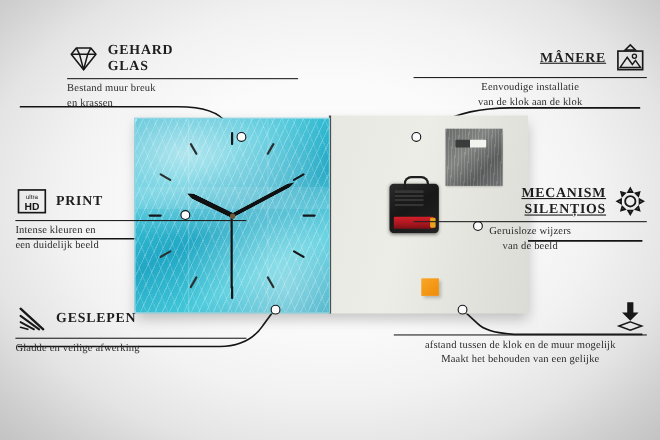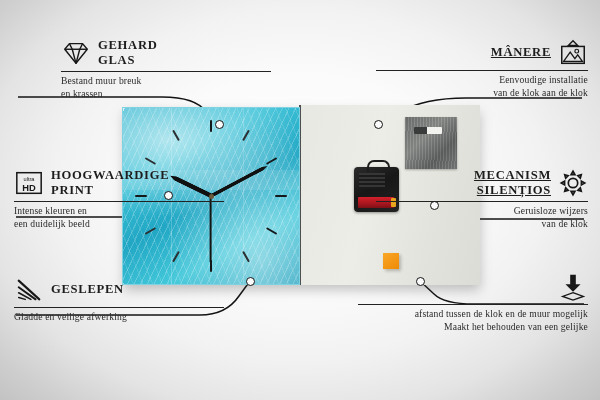--- a/index.html
+++ b/index.html
@@ -27,21 +27,21 @@
   .ico{width:30px;height:30px;flex:0 0 30px;display:block;}
   .title{
     font-size:12.6px;font-weight:700;letter-spacing:.7px;
     color:#1d1d1d;line-height:1.22;text-transform:uppercase;
   }
   .feat.right .title{text-align:right;text-decoration:underline;}
   .rule{height:1px;background:#222;margin:2px 0 3px 0;}
   .desc{
     font-size:9.6px;color:#2a2a2a;line-height:1.34;letter-spacing:.15px;
   }
-  .feat.right .desc{text-align:right;}
+  .feat.right .desc{text-align:center;}
 
   .f-glass{left:32px;top:38px;margin-left:29px;}
   .f-print{left:14px;top:168px;}
   .f-edges{left:14px;top:275px;}
   .f-hangers{left:376px;top:38px;width:212px;}
   .f-mech{left:376px;top:168px;width:212px;}
   .f-spacer{left:376px;top:272px;width:212px;}
 
   
   #product{position:absolute;left:122px;top:107px;width:356px;height:178px;}
@@ -255,21 +255,20 @@
   </div>
 
   <div class="feat f-print">
     <div class="head">
       <svg class="ico" viewBox="0 0 32 32">
         <rect x="3" y="5" width="26" height="22" fill="none" stroke="#171717" stroke-width="1.6"></rect>
         <text x="16" y="14" font-family="Liberation Sans, sans-serif" font-size="6" text-anchor="middle" fill="#171717">ultra</text>
         <text x="16" y="24" font-family="Liberation Sans, sans-serif" font-size="10" font-weight="bold" text-anchor="middle" fill="#171717">HD</text>
       </svg>
       <div class="title">
-        <div>HOOGWAARDIGE</div>
         <div>PRINT</div>
       </div>
     </div>
     <div class="rule"></div>
     <div class="desc">
       <div>Intense kleuren en</div>
       <div>een duidelijk beeld</div>
     </div>
   </div>
 
@@ -328,21 +327,21 @@
         </g>
       </svg>
       <div class="title">
         <div>MECANISM</div>
         <div>SILENȚIOS</div>
       </div>
     </div>
     <div class="rule"></div>
     <div class="desc">
       <div>Geruisloze wijzers</div>
-      <div>van de klok</div>
+      <div>van de beeld</div>
     </div>
   </div>
 
   <div class="feat right f-spacer" style="width:230px;left:358px;">
     <div class="head">
       <svg class="ico" viewBox="0 0 32 32">
         <path d="M13 3 H19 V13 H24 L16 21 L8 13 H13 Z" fill="#171717"></path>
         <path d="M16 22 L27 26 L16 30 L5 26 Z" fill="none" stroke="#171717" stroke-width="1.5"></path>
       </svg>
     </div>

